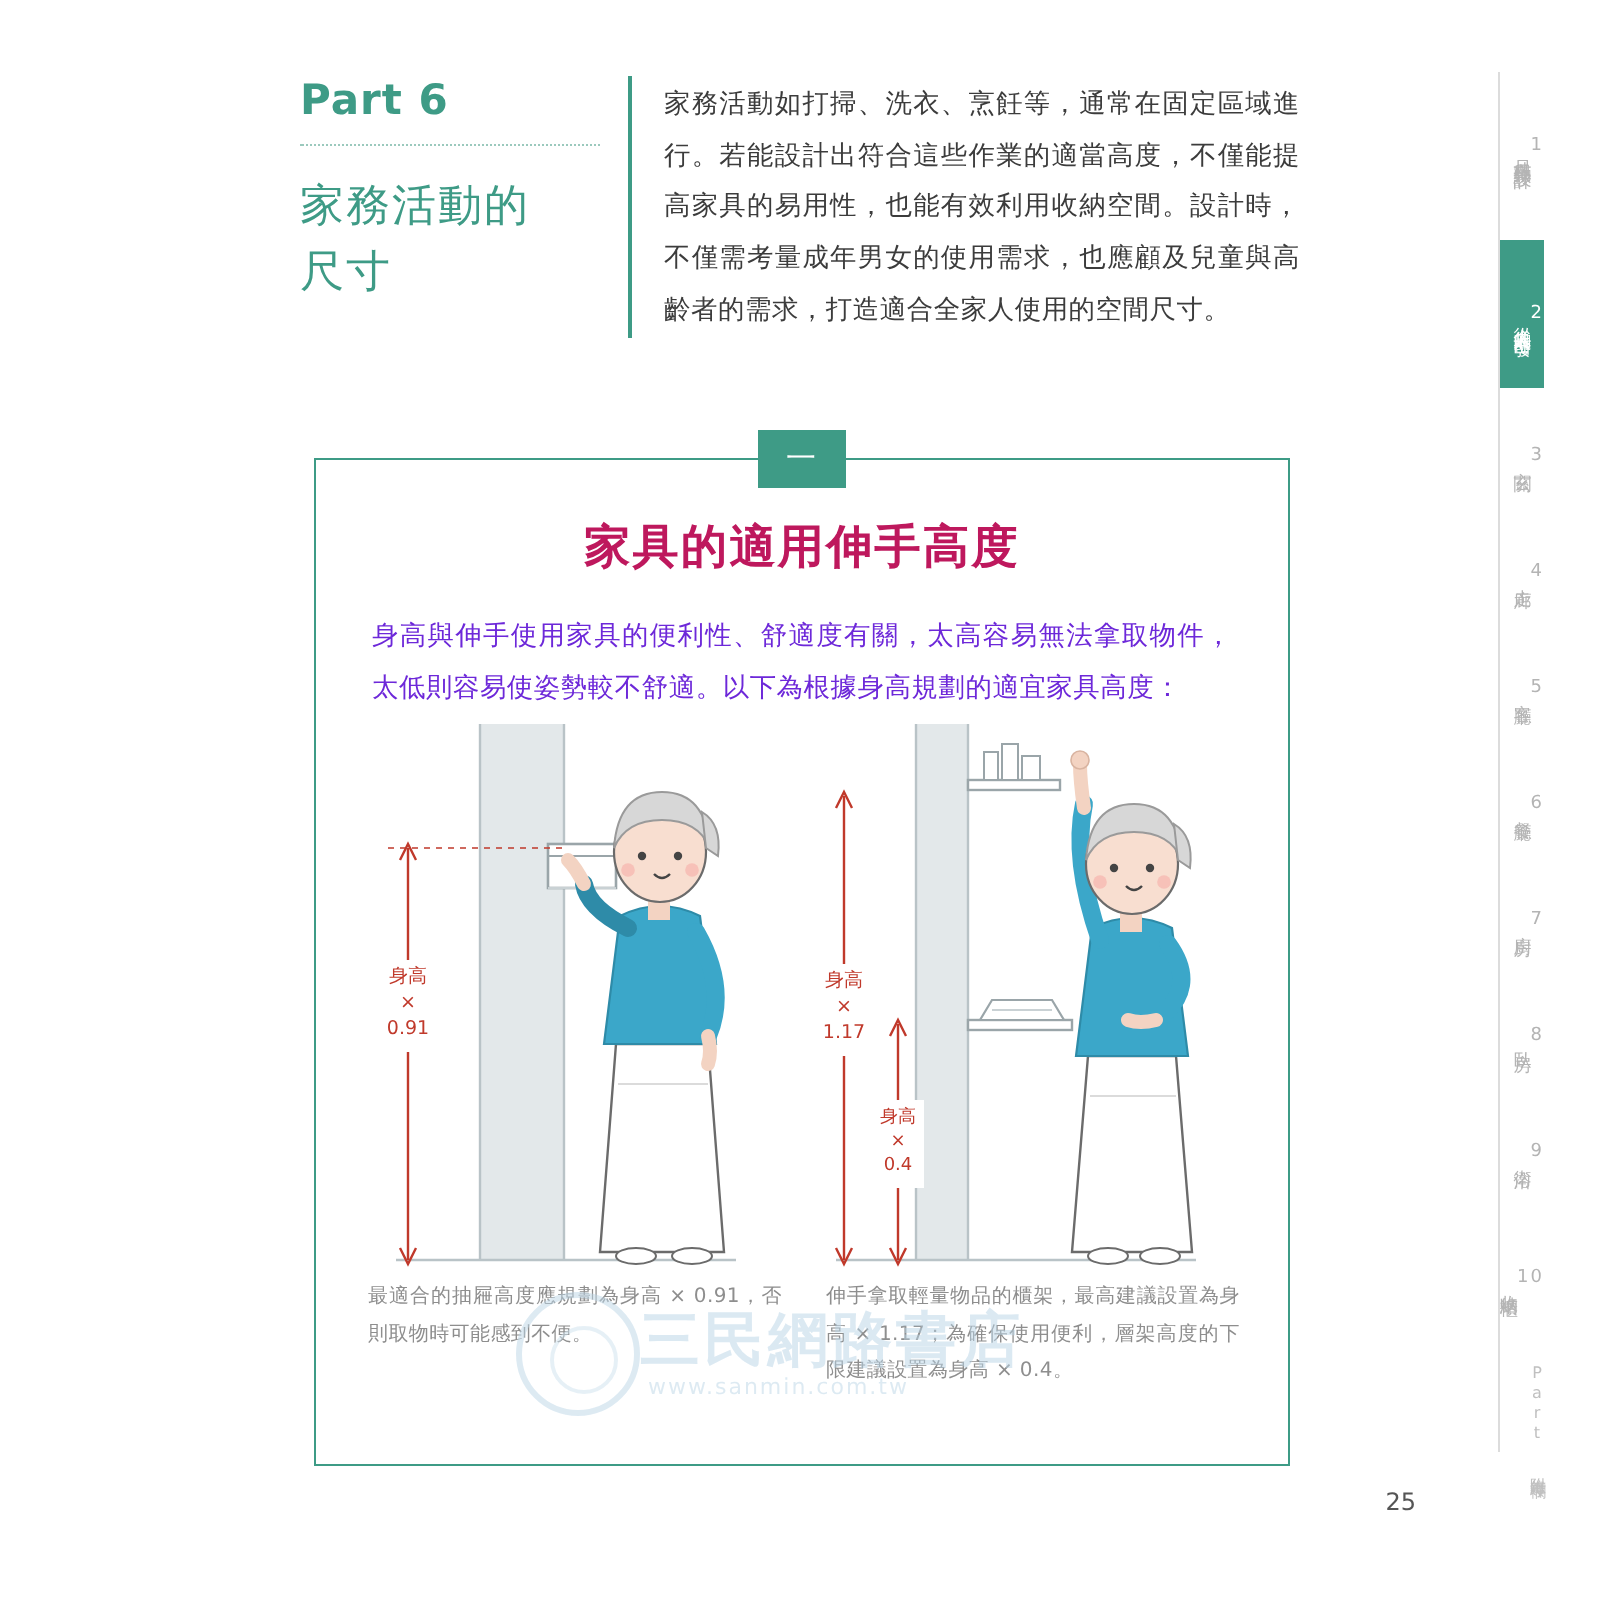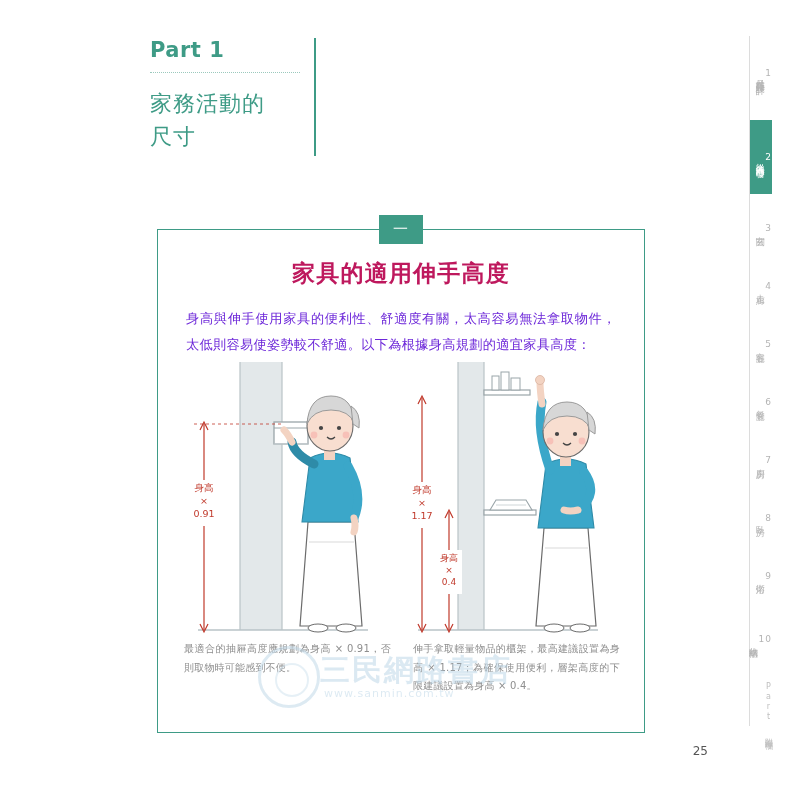--- a/index.html
+++ b/index.html
@@ -244,26 +244,27 @@
     text-align: center;
   }
 </style>
 </head>
 <body>
 
 <div class="page">
 
   <div class="header">
     <div class="header-left">
-      <div class="part-label">Part 1</div>
+      <div class="part-label">Part 6</div>
       <div class="part-rule"></div>
       <div class="part-title" style="white-space: pre-line;">家務活動的
 尺寸</div>
     </div>
     <div class="header-divider"></div>
+    <div class="header-desc">家務活動如打掃、洗衣、烹飪等，通常在固定區域進行。若能設計出符合這些作業的適當高度，不僅能提高家具的易用性，也能有效利用收納空間。設計時，不僅需考量成年男女的使用需求，也應顧及兒童與高齡者的需求，打造適合全家人使用的空間尺寸。</div>
   </div>
 
   <div class="side-tabs">
     <div class="side-tab" style="top:0px; height:74px;">
       <span class="num">1</span>
       <span>尺寸與動線設計</span>
     </div>
     <div class="side-tab active" style="top:84px; height:74px;">
       <span class="num">2</span>
       <span>從人的尺寸出發</span>

